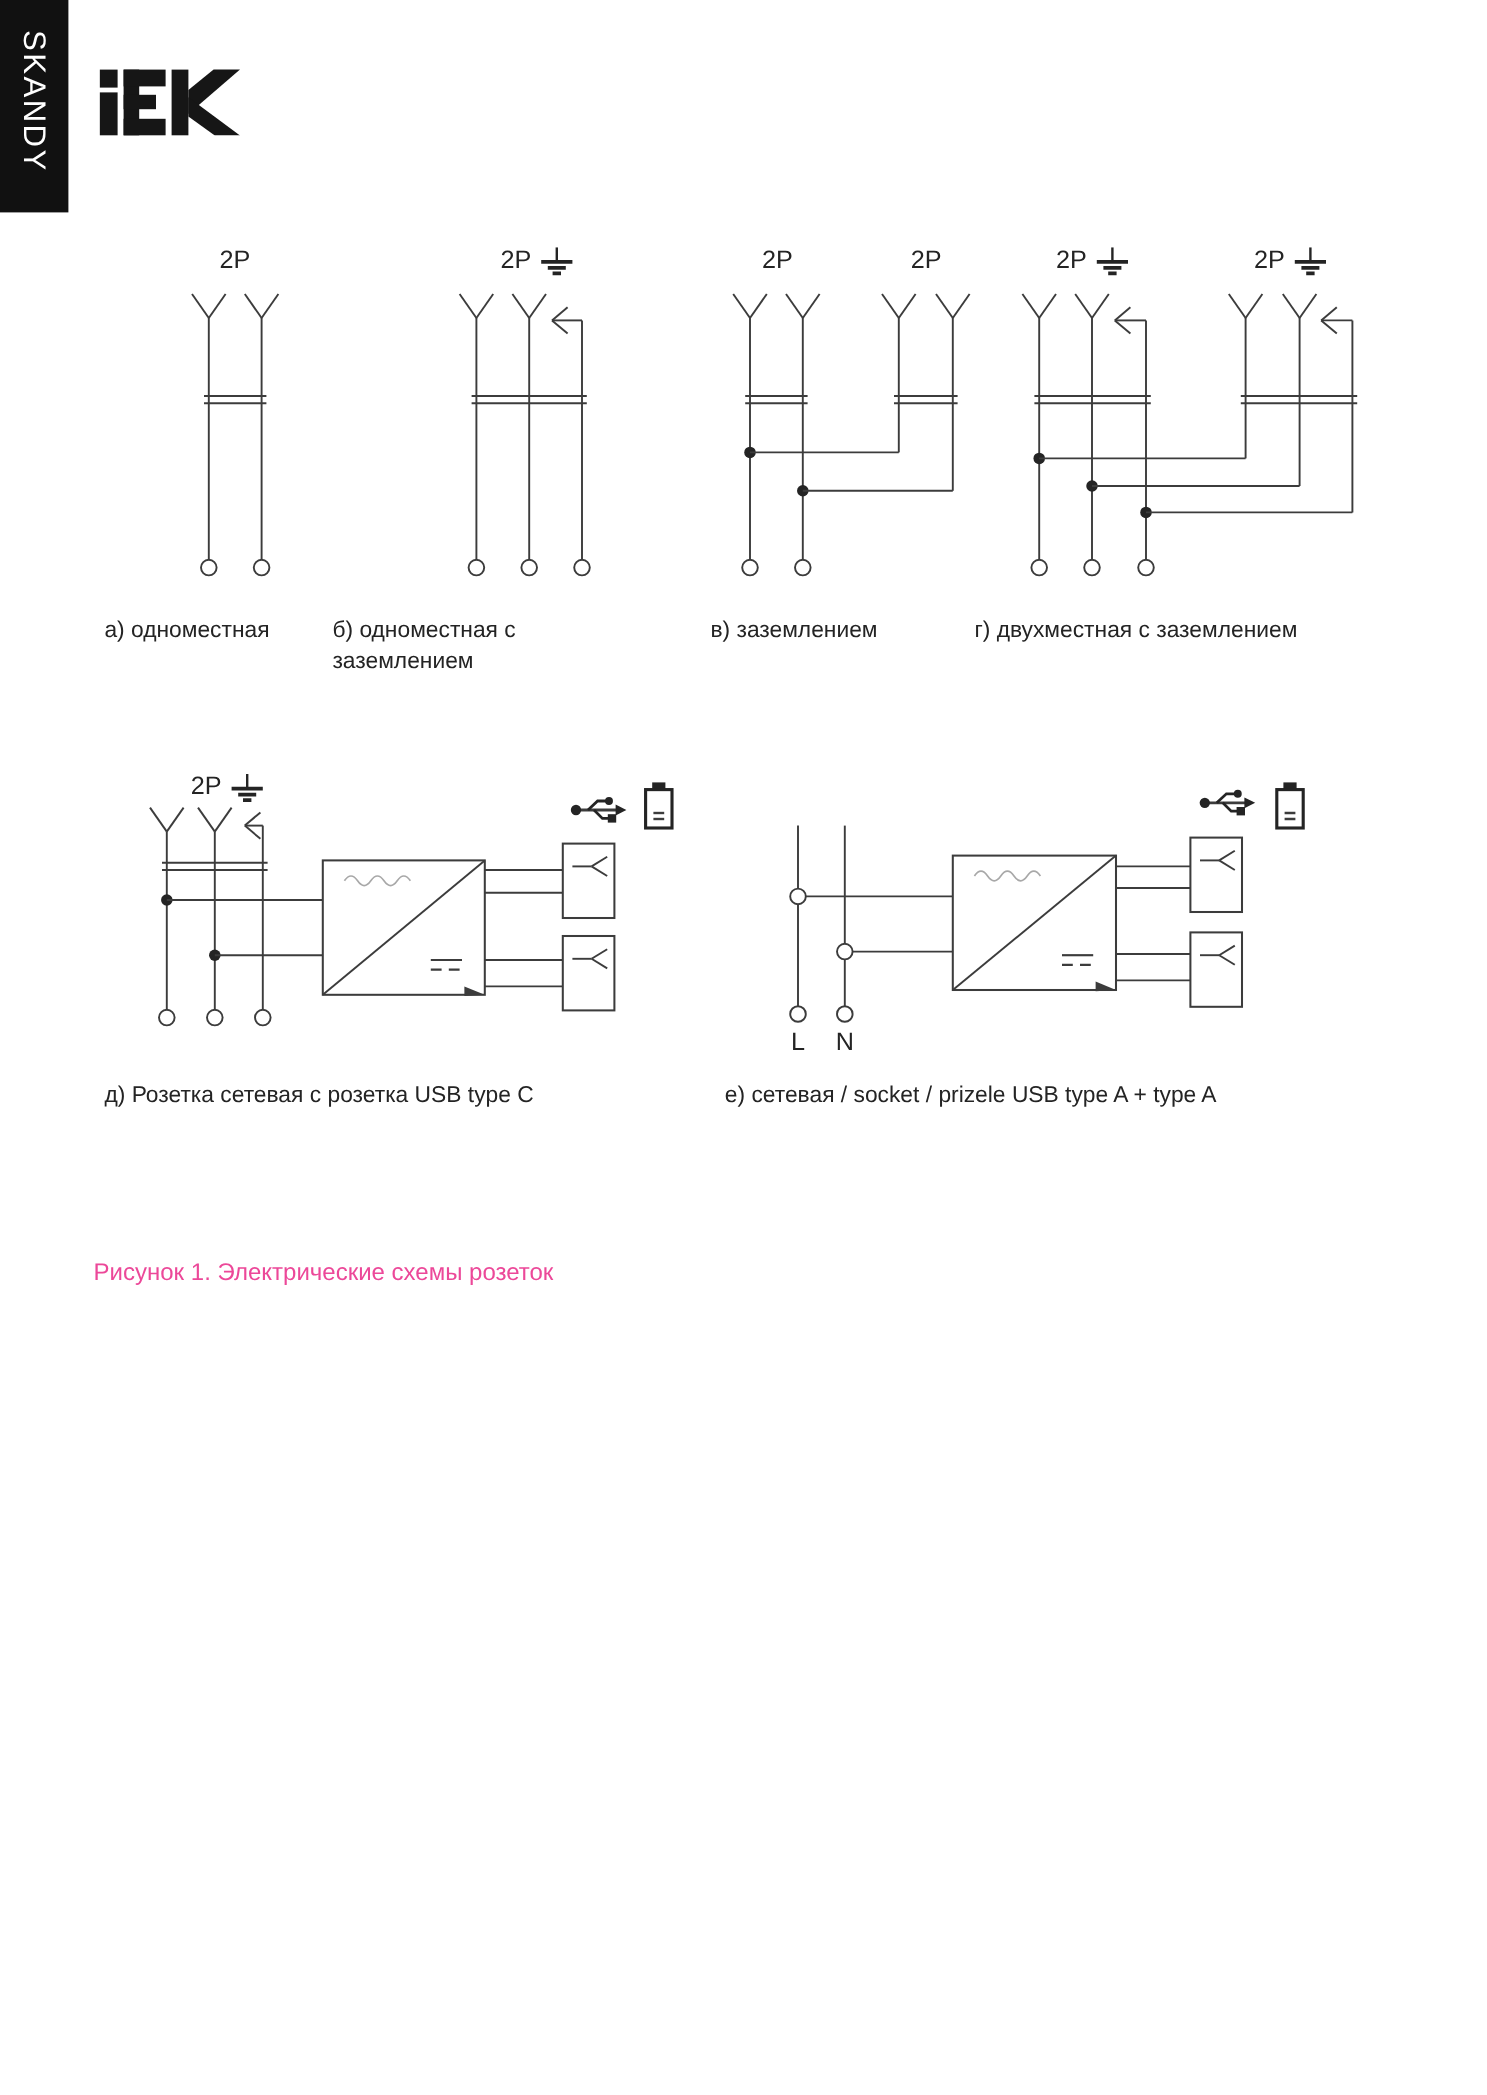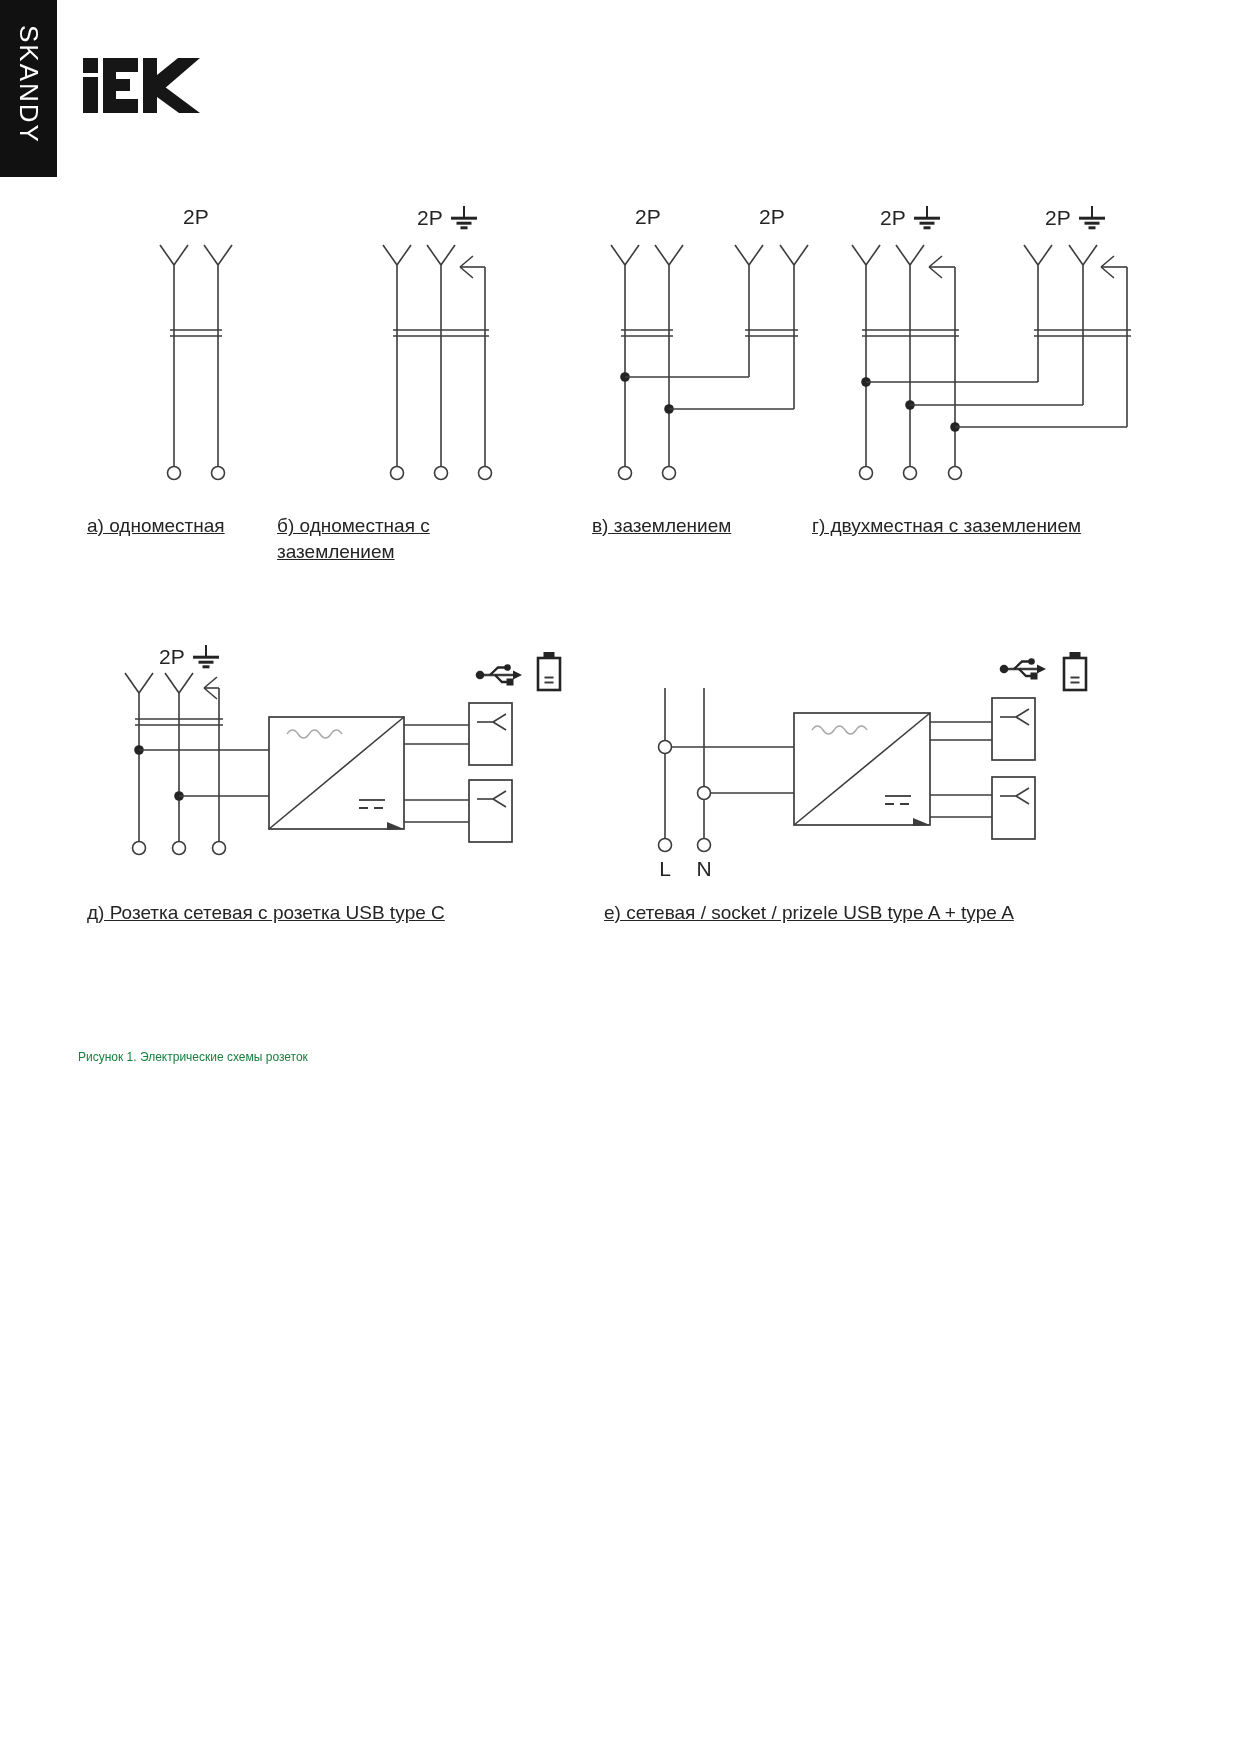--- a/index.html
+++ b/index.html
@@ -7,25 +7,25 @@
     width:1239px;height:1746px;background:#ffffff;position:relative;overflow:hidden;
     font-family:"Liberation Sans",sans-serif;color:#242424;
   }
   .banner{position:absolute;left:0;top:0;width:57px;height:177px;background:#111111;}
   .banner-text{
     position:absolute;left:44px;top:0;transform-origin:0 0;transform:rotate(90deg);
     color:#ffffff;font-size:26px;letter-spacing:2px;white-space:nowrap;padding-left:25px;line-height:30px;
   }
   .logo{position:absolute;left:83px;top:57px;width:117px;height:56px;}
   .schematics{position:absolute;left:0;top:0;}
-  .plabel{position:absolute;display:flex;align-items:center;gap:7px;font-size:21px;line-height:23px;color:#242424;}
+  .plabel{position:absolute;display:flex;align-items:flex-start;gap:7px;font-size:21px;line-height:23px;color:#242424;}
   .plabel .gnd{margin-top:1px;flex:0 0 auto;}
-  .cap{position:absolute;font-size:19px;line-height:26px;color:#242424;white-space:pre-line;text-decoration:underline;}
+  .cap{position:absolute;font-size:19px;line-height:26px;color:#242424;white-space:pre-line;}
   .term-label{position:absolute;font-size:21px;color:#242424;transform:translateX(-50%);}
-  .fig-cap{position:absolute;left:78px;top:1050px;font-size:12px;color:#15803d;}
+  .fig-cap{position:absolute;left:78px;top:1050px;font-size:20px;color:#ec4899;}
 </style>
 </head>
 <body>
 
 <div class="banner">
   <div class="banner-text">SKANDY</div>
 </div>
 
 <svg class="logo" viewBox="0 0 117 56">
   <g fill="#161616">

